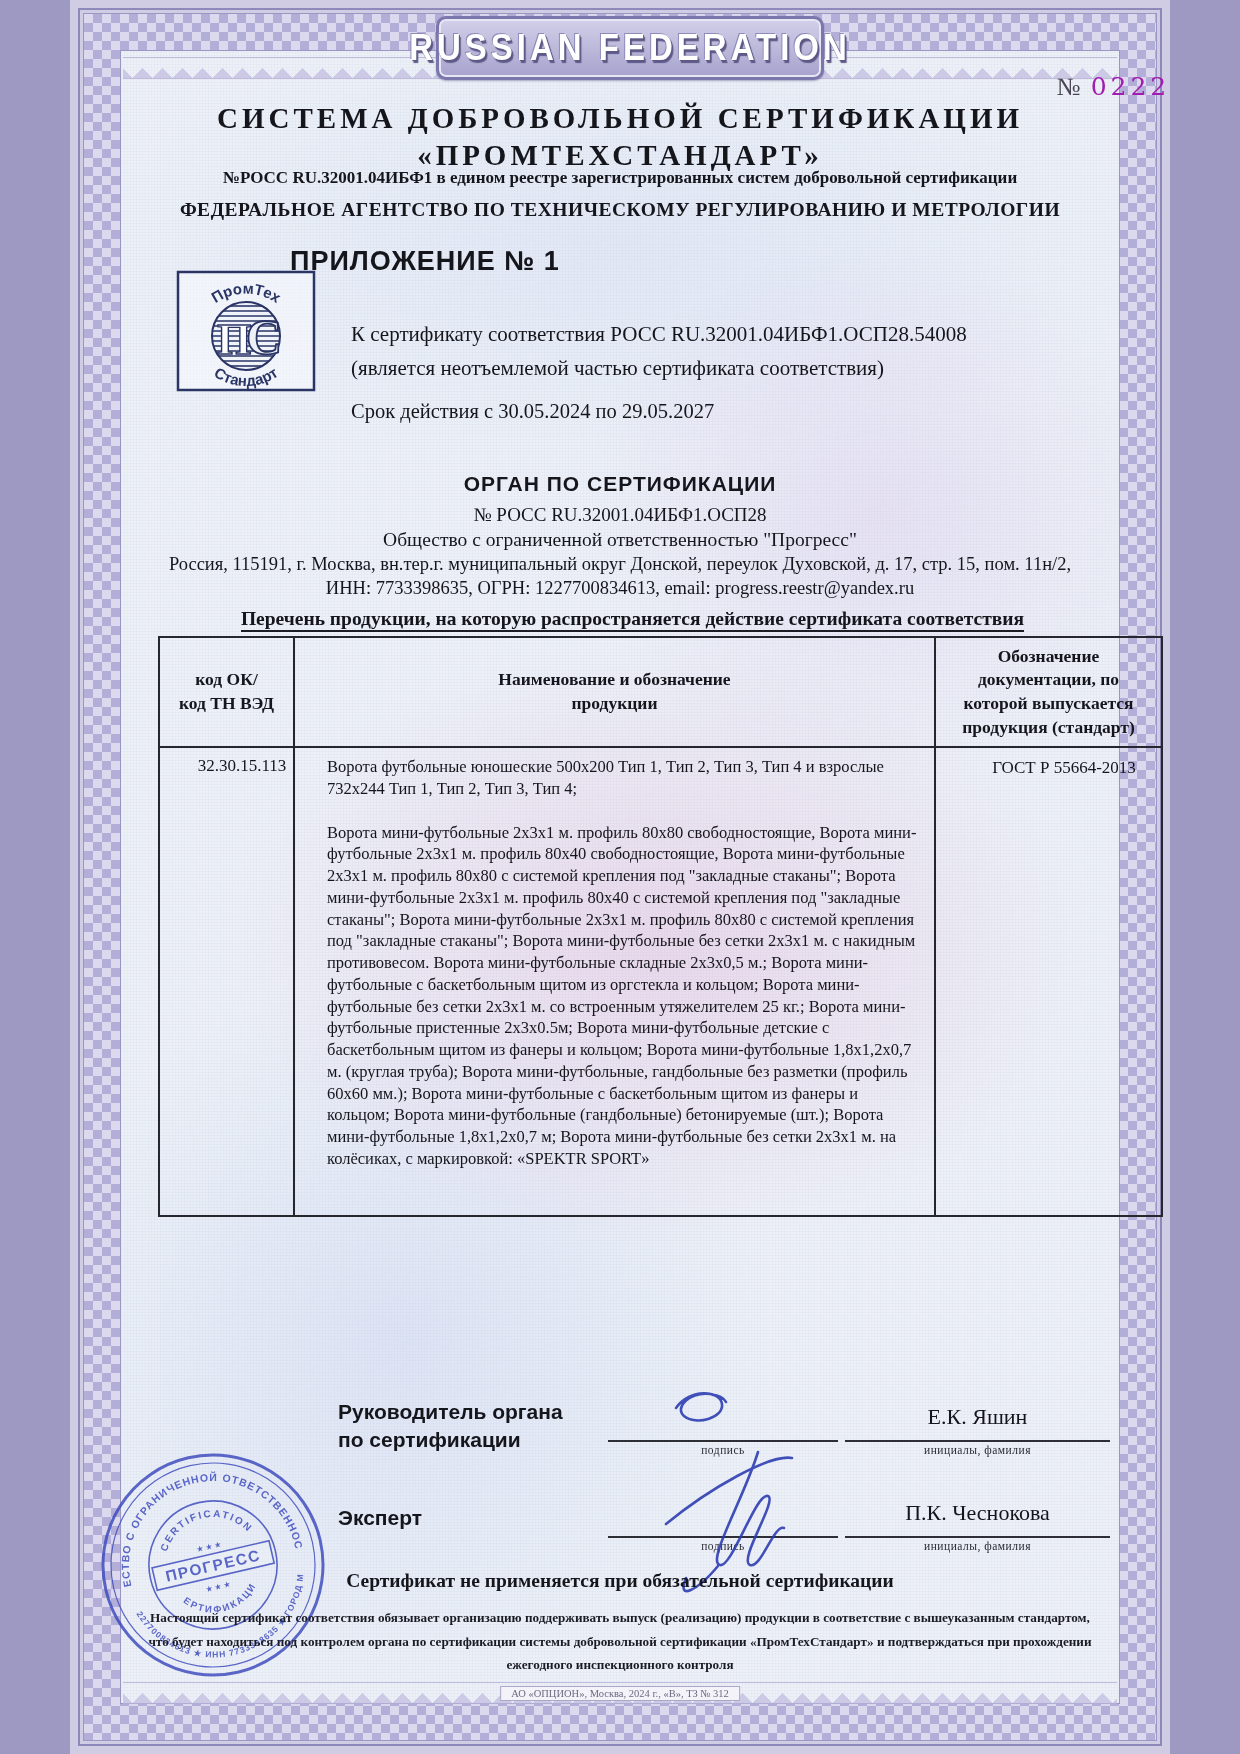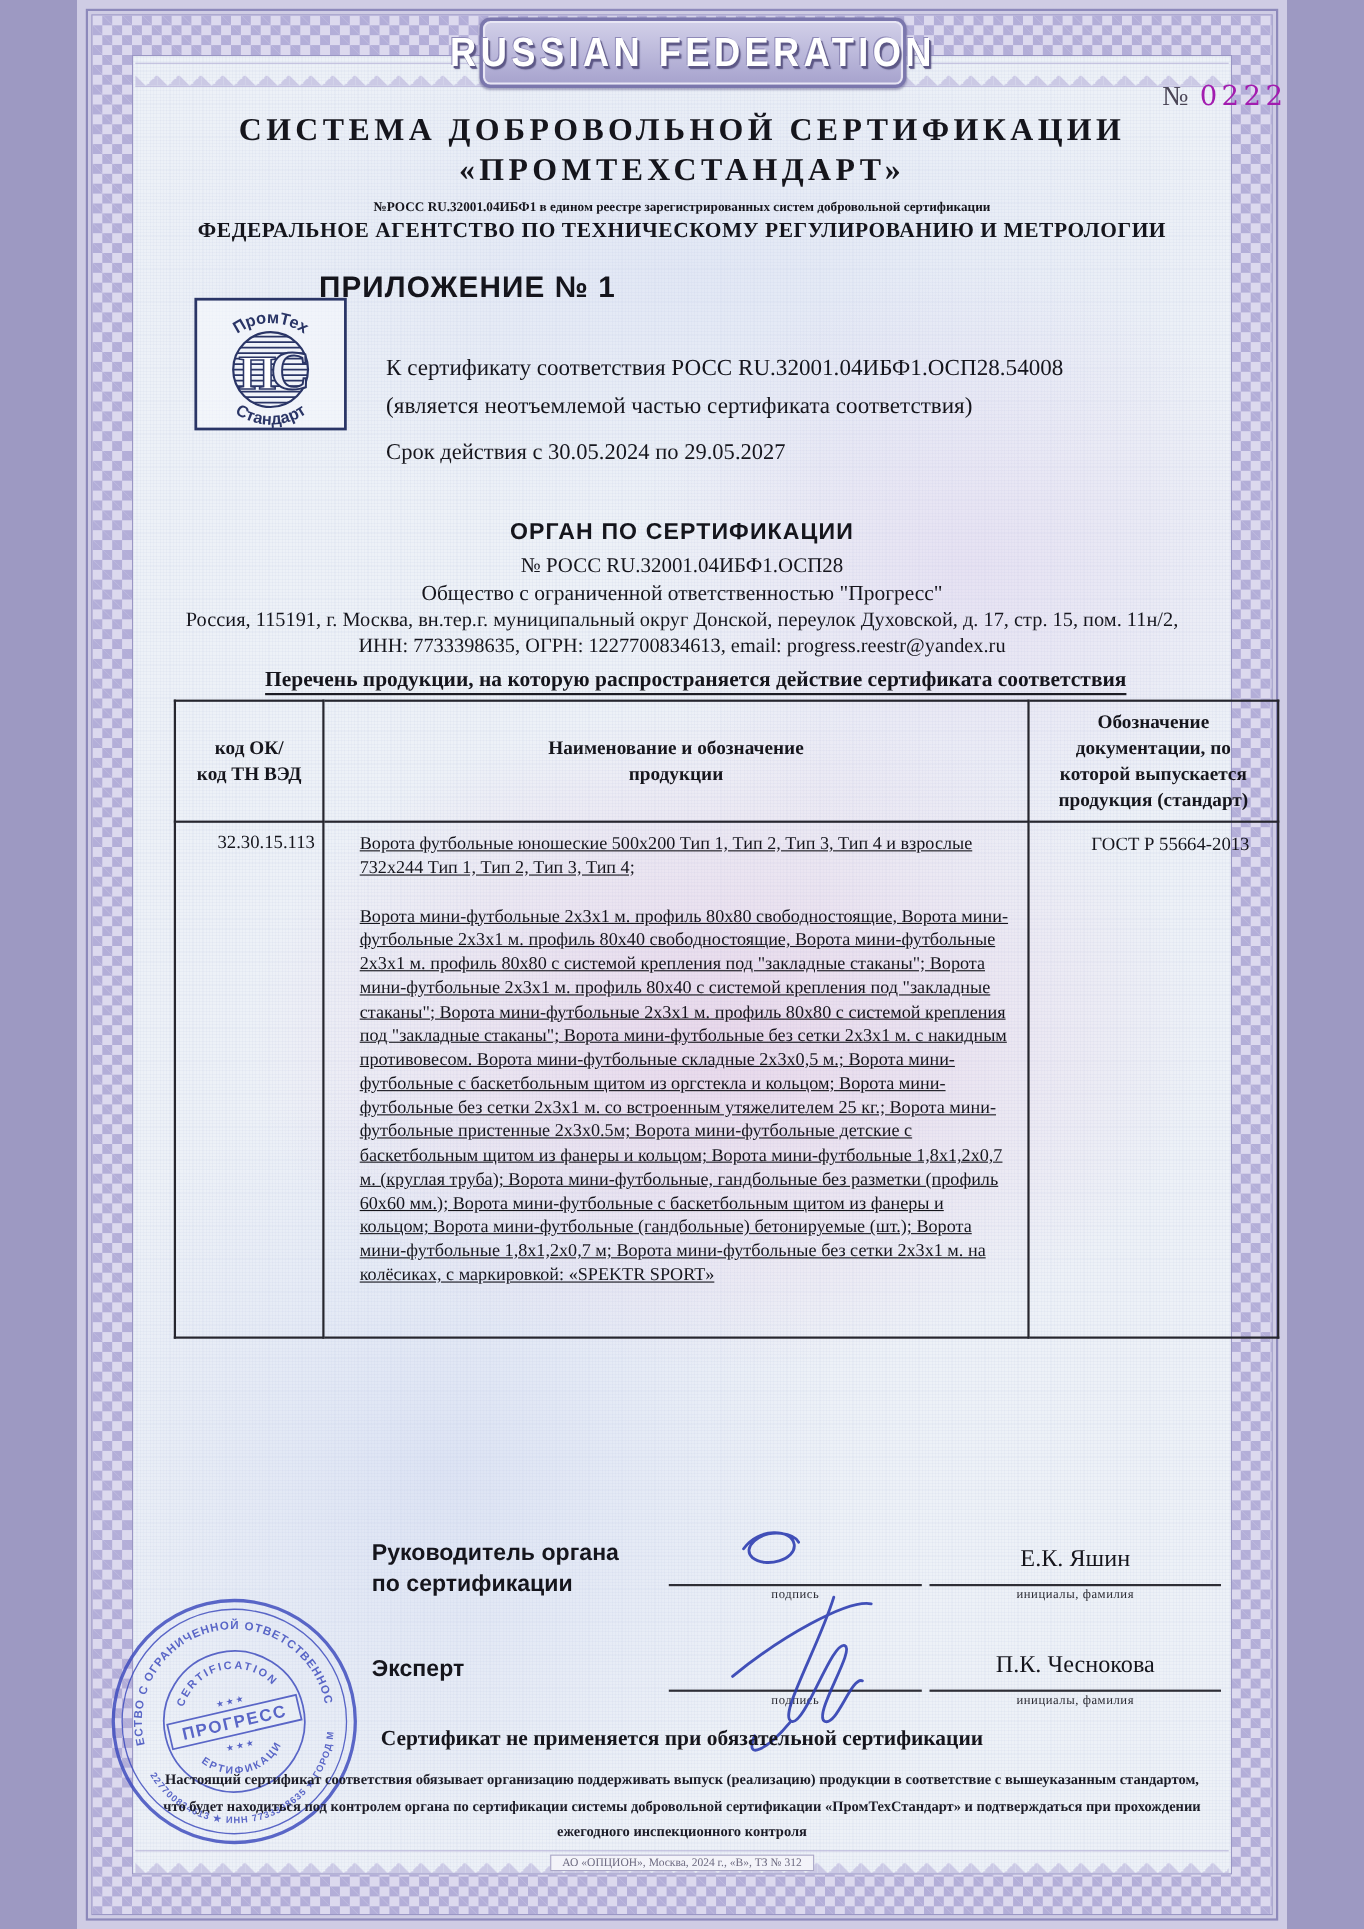--- a/index.html
+++ b/index.html
@@ -54,41 +54,41 @@
     white-space:nowrap;
   }
   
   .serial{left:880px; top:72px; width:280px; text-align:right; font-size:25px; letter-spacing:2px; white-space:nowrap;}
   .serial .pref{color:#4a4556;}
   .serial .num{color:#a21caf; letter-spacing:4px; font-family:"DejaVu Serif", serif;}
   
   .ctr{left:60px; right:60px; text-align:center;}
   .t1{top:102px; font-size:29px; font-weight:bold; letter-spacing:4px;}
   .t2{top:139px; font-size:29px; font-weight:bold; letter-spacing:4px;}
-  .t3{top:181px; font-size:12px; font-weight:bold;}
+  .t3{top:168px; font-size:17px; font-weight:bold;}
   .t4{top:199px; font-size:19.5px; font-weight:bold; letter-spacing:.5px;}
   .annex-title{left:220px; right:120px; top:246px; text-align:left; font-family:"Liberation Sans", sans-serif; font-weight:bold; font-size:27px; letter-spacing:1px;}
   .annex-l1{left:281px; top:322px; font-size:21px;}
   .annex-l2{left:281px; top:356px; font-size:21px;}
   .validity{left:281px; top:400px; font-size:20.5px;}
   .org-h{top:472px; font-family:"Liberation Sans", sans-serif; font-weight:bold; font-size:21px; letter-spacing:1px;}
   .org-n{top:504px; font-size:19px;}
   .org-name{top:529px; font-size:19.5px;}
   .org-addr{top:554px; font-size:18.5px;}
   .org-det{top:578px; font-size:18.5px;}
   
   .tbl-caption{left:88px; width:949px; top:608px; text-align:center; font-size:19.5px; font-weight:bold;}
   .tbl-caption span{border-bottom:2px solid #1c1c24; padding-bottom:1px;}
   .tbl-wrap{left:88px; top:636px;}
   table.cert{border-collapse:collapse; table-layout:fixed; width:949px; background:transparent;}
   table.cert th, table.cert td{border:2px solid #26262e; font-weight:normal;padding-left:32px;}
   th.h1{width:117px;} th.h2{width:623px;} th.h3{width:209px;}
   table.cert th{height:100px; vertical-align:middle; text-align:center; font-weight:bold; font-size:17.5px; line-height:1.35; padding:4px 8px;}
   td.c-code{vertical-align:top; text-align:center; font-size:17px; padding-top:8px; height:458px;}
-  td.c-name{vertical-align:top; font-size:16.5px; line-height:1.32; padding:8px 10px 8px 9px;text-decoration:underline;}
+  td.c-name{vertical-align:top; font-size:16.5px; line-height:1.32; padding:8px 10px 8px 9px;}
   td.c-name p{margin:0;}
   td.c-name p.p1{margin-bottom:22px;}
   td.c-std{vertical-align:top; text-align:center; font-size:17px; padding-top:10px;}
   
   .role1{left:268px; top:1398px; width:245px; font-family:"Liberation Sans", sans-serif; font-weight:bold; font-size:21px; line-height:1.35;}
   .role2{left:268px; top:1506px; font-family:"Liberation Sans", sans-serif; font-weight:bold; font-size:21px;}
   .sigline{border-bottom:2px solid #2e2e36; text-align:center; font-size:22px;}
   .sl1{left:538px; top:1402px; width:230px; height:38px;}
   .nm1{left:775px; top:1404px; width:265px; height:36px;}
   .sl2{left:538px; top:1498px; width:230px; height:38px;}

